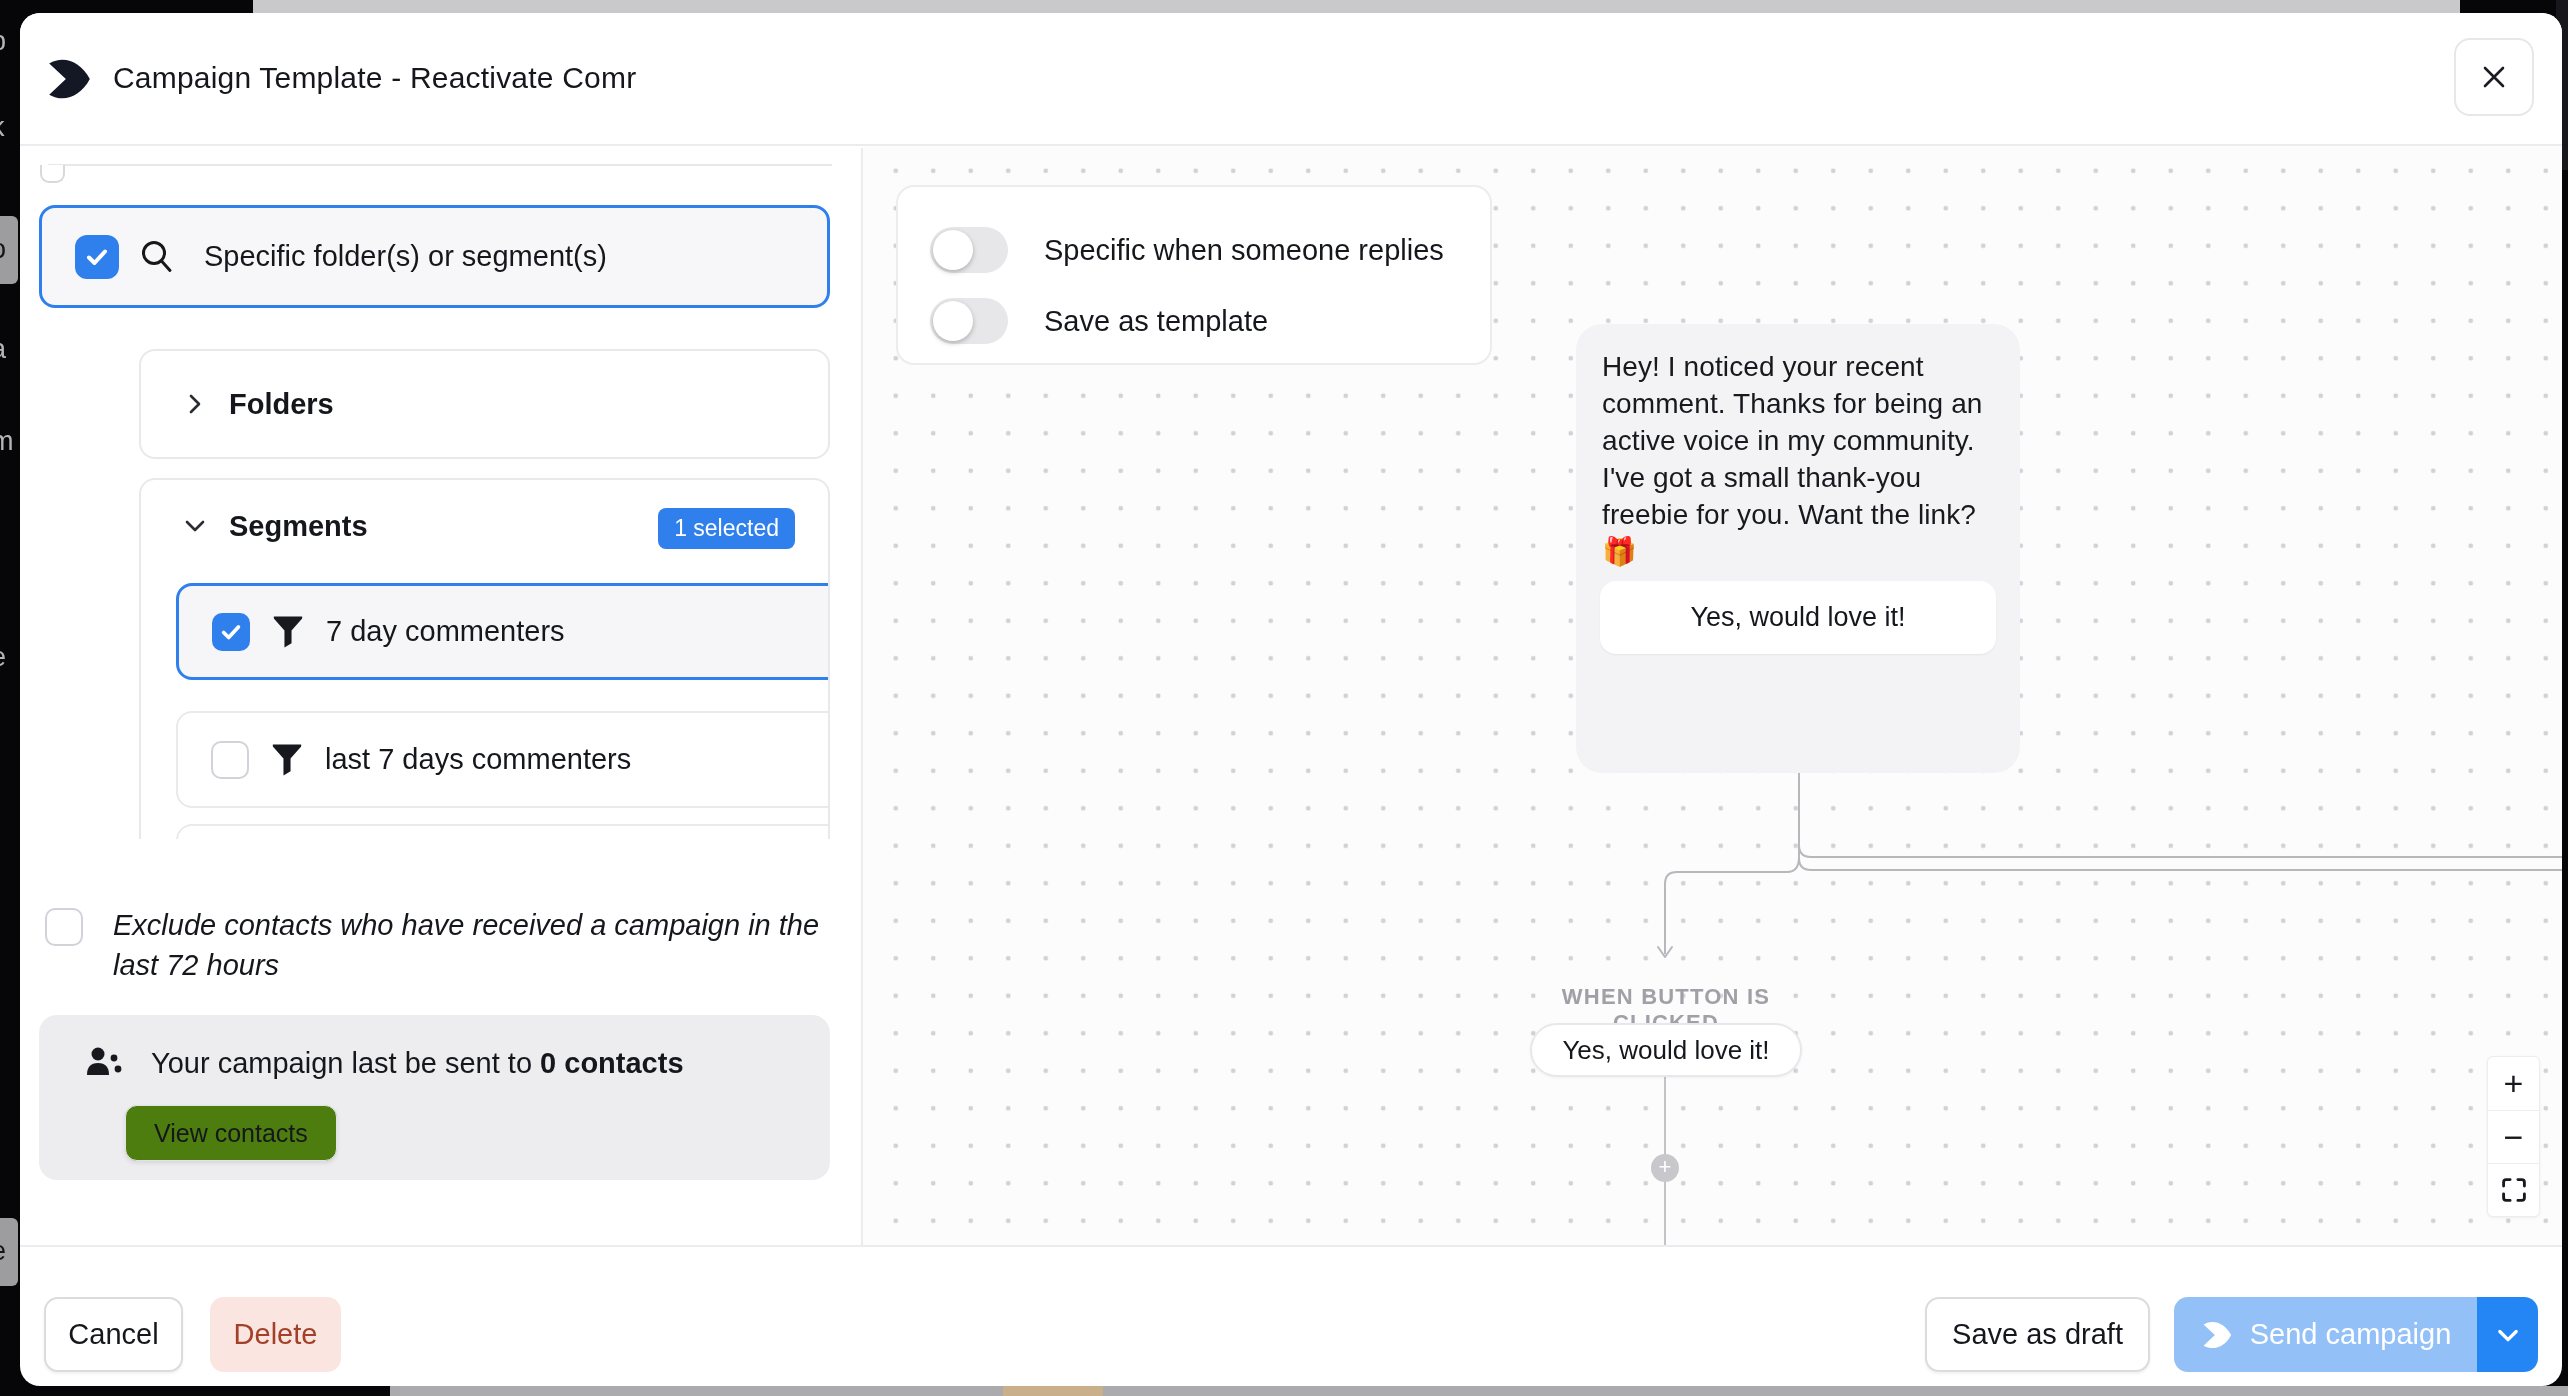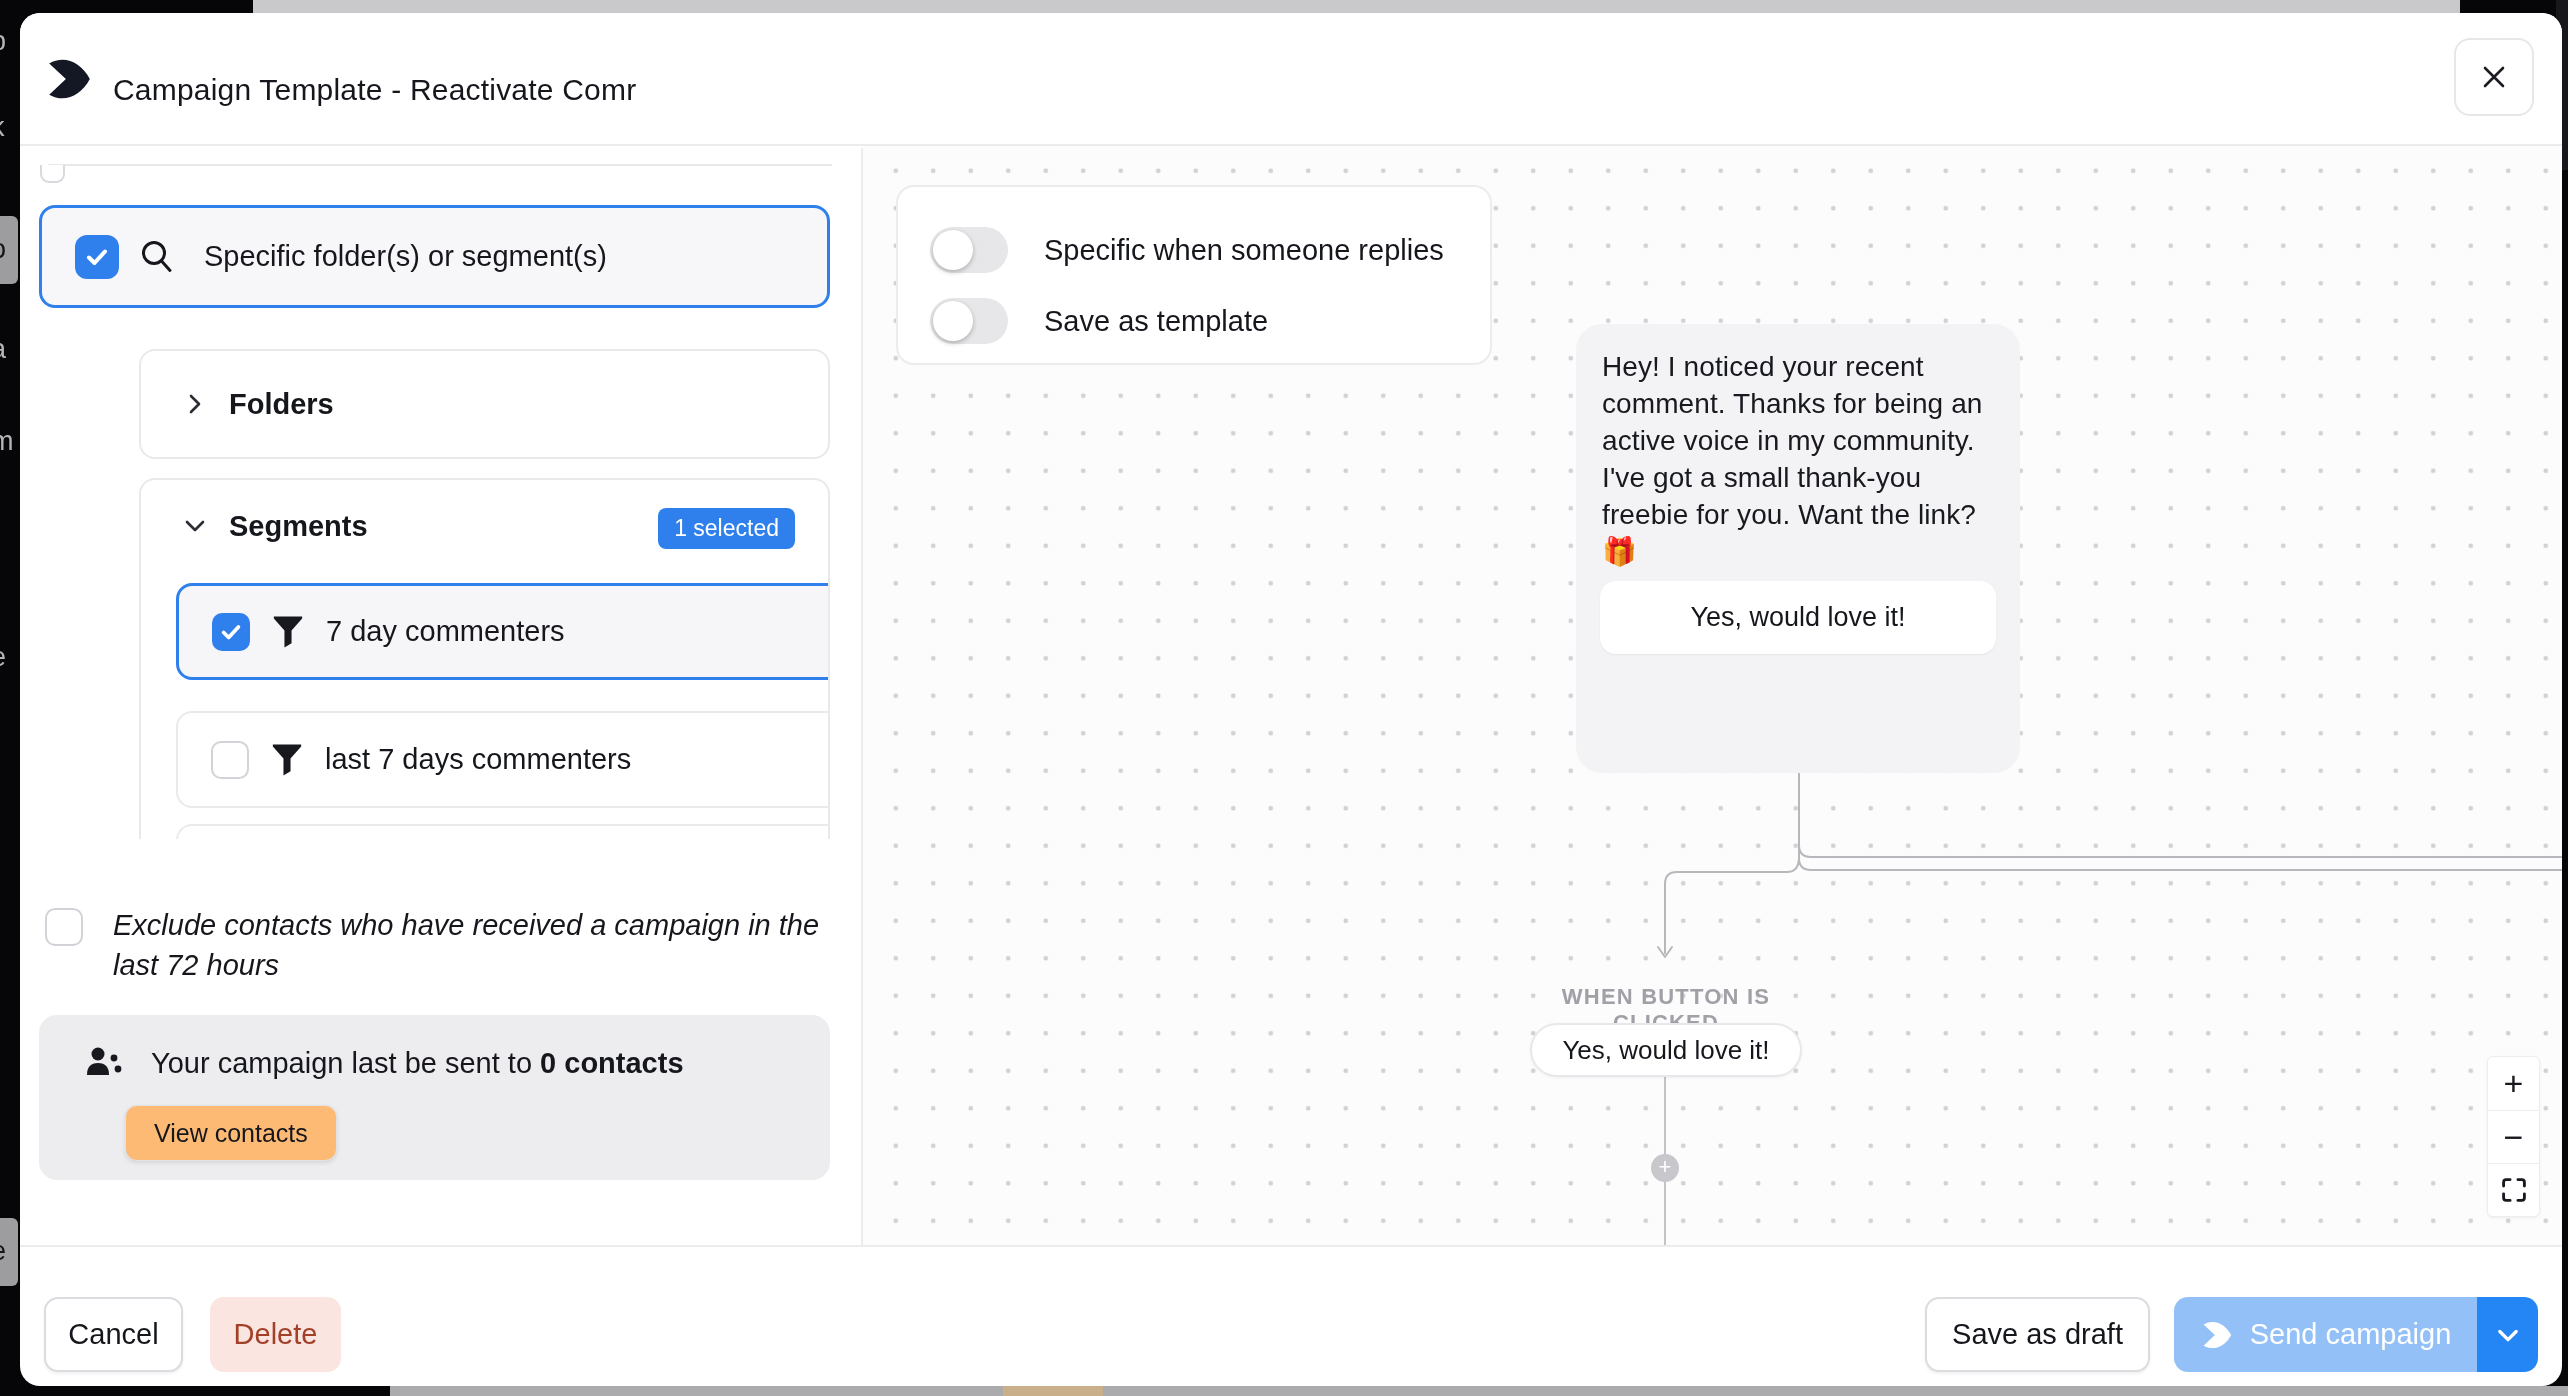--- a/index.html
+++ b/index.html
@@ -15,21 +15,21 @@
   .bd-letter { position:absolute; left:-9px; width:28px; color:#b5b5b8; font-size:27px; z-index:1; }
   .bd-hl { position:absolute; left:-12px; width:30px; border-radius:6px; background:#9d9da0; z-index:0; }
   .L-b{top:26px}.L-k{top:112px}.L-o{top:234px;color:#141419}.L-a{top:334px}.L-m{top:426px}.L-r{top:562px}.L-e1{top:642px}.L-e2{top:1236px;color:#141419}
   .H-o{top:216px;height:68px}.H-e{top:1218px;height:68px}
 
   
   .modal { position:absolute; left:20px; top:13px; width:2542px; height:1373px; background:#fff; border-radius:20px; overflow:hidden; z-index:2; }
 
   .mheader { position:absolute; left:0; top:0; width:100%; height:133px; border-bottom:2px solid #ececee; background:#fff; }
   .logo { position:absolute; left:24px; top:41px; width:50px; height:50px; }
-  .mtitle { position:absolute; left:93px; top:60px; font-size:30px; font-weight:500; letter-spacing:.2px; }
+  .mtitle { position:absolute; left:93px; top:48px; font-size:30px; font-weight:500; letter-spacing:.2px; }
   .close-btn { position:absolute; left:2434px; top:25px; width:80px; height:78px; background:#fff; border:2px solid #e7e7ea; border-radius:16px; display:flex; align-items:center; justify-content:center; cursor:pointer; }
 
   
   .left-panel { position:absolute; left:0; top:135px; width:843px; height:1097px; background:#fff; border-right:2px solid #ececee; }
   .scroll-divider { position:absolute; left:28px; top:16px; width:784px; height:2px; background:#e8e8ea; }
   .frag-checkbox { position:absolute; left:20px; top:17px; width:25px; height:18px; border:2px solid #d9d9dd; border-top:none; border-radius:0 0 9px 9px; background:#fff; }
 
   .source-card { position:absolute; left:19px; top:57px; width:791px; height:103px; background:#f7f7f9; border:3px solid #2f80ed; border-radius:16px; display:flex; align-items:center; cursor:pointer; }
   .cb { width:44px; height:44px; border-radius:12px; display:flex; align-items:center; justify-content:center; flex:none; }
   .cb.checked { background:#2f80ed; }
@@ -57,21 +57,21 @@
   .seg-item .lbl { margin-left:22px; font-size:29px; font-weight:500; }
 
   .exclude-row { position:absolute; left:25px; top:757px; display:flex; cursor:pointer;font-style:italic; }
   .exclude-row .cb { width:38px; height:38px; border-radius:10px; margin-top:3px; }
   .exclude-row .txt { margin-left:30px; width:740px; font-size:29px; line-height:40px; }
 
   .summary-box { position:absolute; left:19px; top:867px; width:791px; height:165px; background:#ededef; border-radius:18px; }
   .summary-line { position:absolute; left:46px; top:30px; display:flex; align-items:center; }
   .summary-line .txt { margin-left:26px; font-size:29px; }
   .summary-line b { font-weight:700; }
-  .view-btn { position:absolute; left:86px; top:90px; height:56px; padding:0 28px; background:#fdba74; border:1px solid #e3e3e6; border-radius:12px; font-size:25px; font-weight:500; display:flex; align-items:center; box-shadow:0 2px 4px rgba(0,0,0,.10); cursor:pointer; }
+  .view-btn { position:absolute; left:86px; top:90px; height:56px; padding:0 28px; background:#4d7c0f; border:1px solid #e3e3e6; border-radius:12px; font-size:25px; font-weight:500; display:flex; align-items:center; box-shadow:0 2px 4px rgba(0,0,0,.10); cursor:pointer; }
 
   
   .canvas { position:absolute; left:843px; top:133px; width:1699px; height:1099px; background:#fcfcfd;
     background-image:radial-gradient(circle, #d2d2d6 2.2px, transparent 2.6px); background-size:37.5px 37.5px; background-position:14px 6px; }
   .flow-svg { position:absolute; left:0; top:0; width:1699px; height:1099px; }
 
   .toggles-card { position:absolute; left:33px; top:39px; width:596px; height:180px; background:#fff; border:2px solid #ececee; border-radius:18px; }
   .tog-row { position:absolute; left:32px; display:flex; align-items:center; }
   .tog-row.r1 { top:40px; } .tog-row.r2 { top:111px; }
   .toggle { width:78px; height:46px; border-radius:23px; background:#e7e7ea; position:relative; flex:none; cursor:pointer; }

